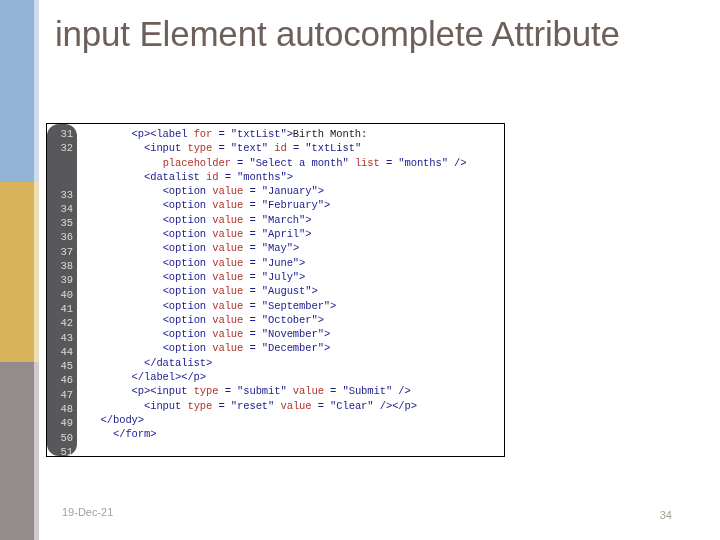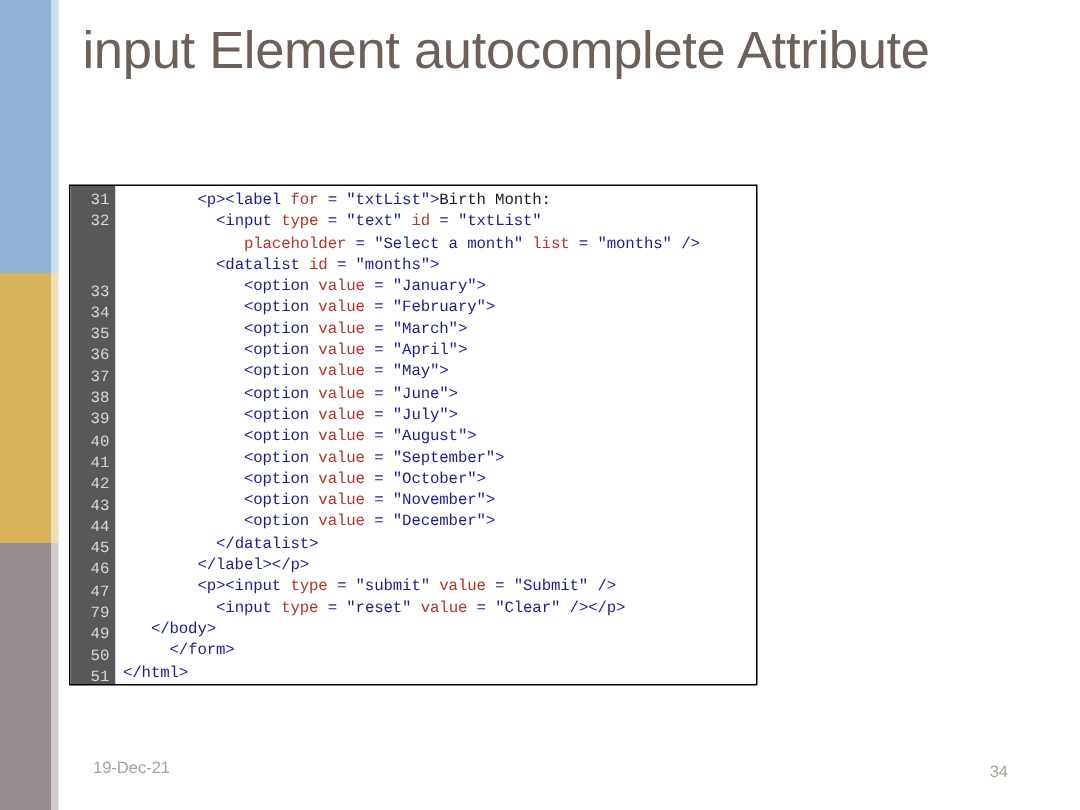--- a/index.html
+++ b/index.html
@@ -71,20 +71,21 @@
     box-sizing: border-box;
     display: flex;
     overflow: hidden;
   }
   #code-gutter {
     width: 30px;
     flex: 0 0 30px;
     background: #58585a;
     padding-top: 3px;
     box-sizing: border-box;
+    border-radius: 12px;
   }
   #code-body {
     flex: 1 1 auto;
     padding-top: 3px;
     padding-left: 2px;
     box-sizing: border-box;
     background: #ffffff;
   }
   .ln {
     height: 14.3px;
@@ -170,21 +171,21 @@
       <div class="ln" style="color: rgb(217, 217, 217);">38</div>
       <div class="ln" style="color: rgb(217, 217, 217);">39</div>
       <div class="ln" style="color: rgb(217, 217, 217);">40</div>
       <div class="ln" style="color: rgb(217, 217, 217);">41</div>
       <div class="ln" style="color: rgb(217, 217, 217);">42</div>
       <div class="ln" style="color: rgb(217, 217, 217);">43</div>
       <div class="ln" style="color: rgb(217, 217, 217);">44</div>
       <div class="ln" style="color: rgb(217, 217, 217);">45</div>
       <div class="ln" style="color: rgb(217, 217, 217);">46</div>
       <div class="ln" style="color: rgb(217, 217, 217);">47</div>
-      <div class="ln" style="color: rgb(217, 217, 217);">79</div>
+      <div class="ln" style="color: rgb(217, 217, 217);">48</div>
       <div class="ln" style="color: rgb(217, 217, 217); text-align: right;">49</div>
       <div class="ln" style="color: rgb(217, 217, 217);">50</div>
       <div class="ln" style="color: rgb(217, 217, 217);">51</div>
       <div class="ln" style="color: rgb(217, 217, 217);">52</div>
       <div class="ln" style="color: rgb(217, 217, 217);">53</div>
     </div>
   <div id="code-body">
       <div class="cl"><span>        </span><span class="tag" style="color: rgb(27, 27, 144);">&lt;p&gt;&lt;label </span><span class="attr" style="color: rgb(176, 52, 42);">for</span><span class="tag" style="color: rgb(27, 27, 144);"> = </span><span class="str" style="color: rgb(27, 27, 144);">"txtList"</span><span class="tag" style="color: rgb(27, 27, 144);">&gt;</span><span class="txt">Birth Month:</span></div>
       <div class="cl"><span>          </span><span class="tag" style="color: rgb(27, 27, 144);">&lt;input </span><span class="attr" style="color: rgb(176, 52, 42);">type</span><span class="tag" style="color: rgb(27, 27, 144);"> = </span><span class="str" style="color: rgb(27, 27, 144);">"text"</span><span class="tag" style="color: rgb(27, 27, 144);"> </span><span class="attr" style="color: rgb(176, 52, 42);">id</span><span class="tag" style="color: rgb(27, 27, 144);"> = </span><span class="str" style="color: rgb(27, 27, 144);">"txtList"</span></div>
       <div class="cl"><span>             </span><span class="attr" style="color: rgb(176, 52, 42);">placeholder</span><span class="tag" style="color: rgb(27, 27, 144);"> = </span><span class="str" style="color: rgb(27, 27, 144);">"Select a month"</span><span class="tag" style="color: rgb(27, 27, 144);"> </span><span class="attr" style="color: rgb(176, 52, 42);">list</span><span class="tag" style="color: rgb(27, 27, 144);"> = </span><span class="str" style="color: rgb(27, 27, 144);">"months"</span><span class="tag" style="color: rgb(27, 27, 144);"> /&gt;</span></div>
@@ -200,20 +201,19 @@
       <div class="cl"><span>             </span><span class="tag" style="color: rgb(27, 27, 144);">&lt;option </span><span class="attr" style="color: rgb(176, 52, 42);">value</span><span class="tag" style="color: rgb(27, 27, 144);"> = </span><span class="str" style="color: rgb(27, 27, 144);">"September"</span><span class="tag" style="color: rgb(27, 27, 144);">&gt;</span></div>
       <div class="cl"><span>             </span><span class="tag" style="color: rgb(27, 27, 144);">&lt;option </span><span class="attr" style="color: rgb(176, 52, 42);">value</span><span class="tag" style="color: rgb(27, 27, 144);"> = </span><span class="str" style="color: rgb(27, 27, 144);">"October"</span><span class="tag" style="color: rgb(27, 27, 144);">&gt;</span></div>
       <div class="cl"><span>             </span><span class="tag" style="color: rgb(27, 27, 144);">&lt;option </span><span class="attr" style="color: rgb(176, 52, 42);">value</span><span class="tag" style="color: rgb(27, 27, 144);"> = </span><span class="str" style="color: rgb(27, 27, 144);">"November"</span><span class="tag" style="color: rgb(27, 27, 144);">&gt;</span></div>
       <div class="cl"><span>             </span><span class="tag" style="color: rgb(27, 27, 144);">&lt;option </span><span class="attr" style="color: rgb(176, 52, 42);">value</span><span class="tag" style="color: rgb(27, 27, 144);"> = </span><span class="str" style="color: rgb(27, 27, 144);">"December"</span><span class="tag" style="color: rgb(27, 27, 144);">&gt;</span></div>
       <div class="cl"><span>          </span><span class="tag" style="color: rgb(27, 27, 144);">&lt;/datalist&gt;</span></div>
       <div class="cl"><span>        </span><span class="tag" style="color: rgb(27, 27, 144);">&lt;/label&gt;&lt;/p&gt;</span></div>
       <div class="cl"><span>        </span><span class="tag" style="color: rgb(27, 27, 144);">&lt;p&gt;&lt;input </span><span class="attr" style="color: rgb(176, 52, 42);">type</span><span class="tag" style="color: rgb(27, 27, 144);"> = </span><span class="str" style="color: rgb(27, 27, 144);">"submit"</span><span class="tag" style="color: rgb(27, 27, 144);"> </span><span class="attr" style="color: rgb(176, 52, 42);">value</span><span class="tag" style="color: rgb(27, 27, 144);"> = </span><span class="str" style="color: rgb(27, 27, 144);">"Submit"</span><span class="tag" style="color: rgb(27, 27, 144);"> /&gt;</span></div>
       <div class="cl"><span>          </span><span class="tag" style="color: rgb(27, 27, 144);">&lt;input </span><span class="attr" style="color: rgb(176, 52, 42);">type</span><span class="tag" style="color: rgb(27, 27, 144);"> = </span><span class="str" style="color: rgb(27, 27, 144);">"reset"</span><span class="tag" style="color: rgb(27, 27, 144);"> </span><span class="attr" style="color: rgb(176, 52, 42);">value</span><span class="tag" style="color: rgb(27, 27, 144);"> = </span><span class="str" style="color: rgb(27, 27, 144);">"Clear"</span><span class="tag" style="color: rgb(27, 27, 144);"> /&gt;&lt;/p&gt;</span></div>
       <div class="cl"><span>   </span><span class="tag" style="color: rgb(27, 27, 144);">&lt;/body&gt;</span></div>
       <div class="cl"><span>     </span><span class="tag" style="color: rgb(27, 27, 144);">&lt;/form&gt;</span></div>
-      <div class="cl"><span></span><span class="tag" style="color: rgb(27, 27, 144);">&lt;/html&gt;</span></div>
     </div>
 </div>
 
 <div id="footer">
   <div id="footer-date" style="color: rgb(165, 161, 149);">19-Dec-21</div>
   <div id="footer-page" style="color: rgb(165, 161, 149);">34</div>
 </div>
 
 </body></html>

